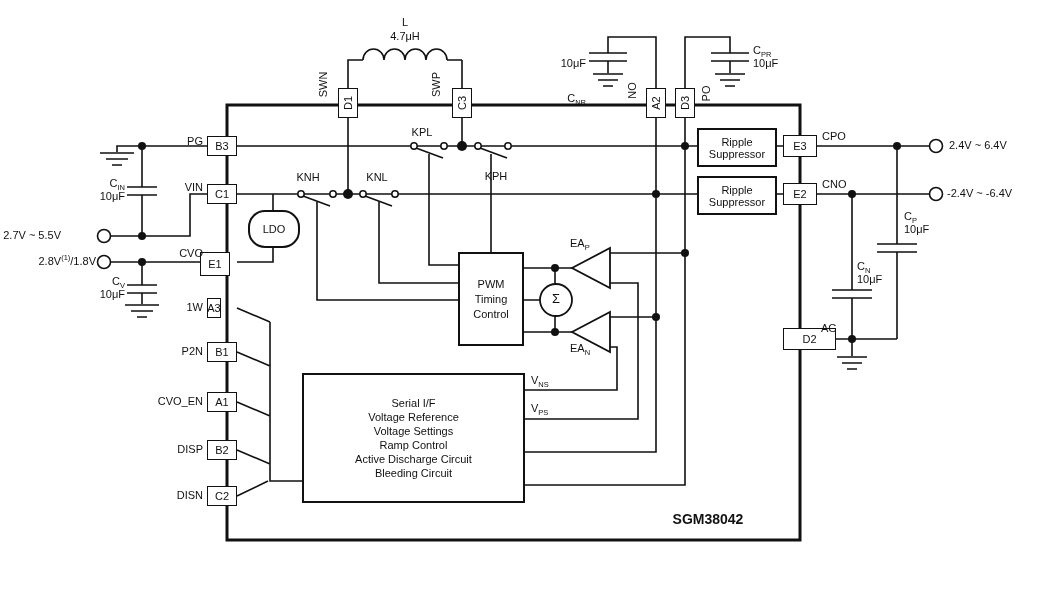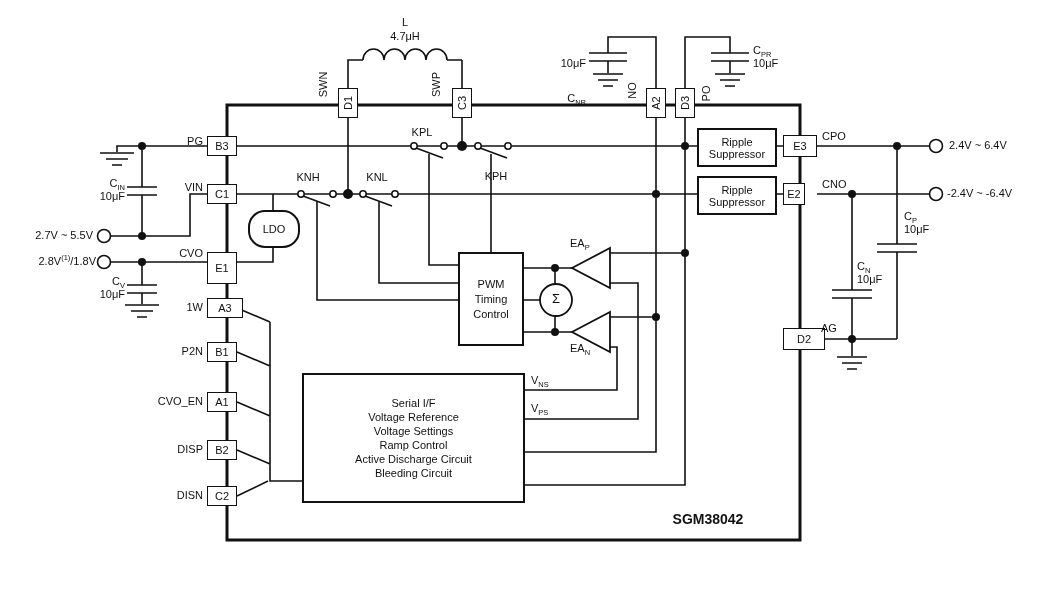--- a/index.html
+++ b/index.html
@@ -82,24 +82,24 @@
       </g>
     </g>
   </svg>
 
   <div class="box" style="left:207px;top:136px;width:30px;height:20px;">
       <span>B3</span>
     </div>
   <div class="box" style="left:207px;top:184px;width:30px;height:20px;">
       <span>C1</span>
     </div>
-  <div class="box" style="left:207px;top:252px;width:30px;height:32px;">
+  <div class="box" style="left:200px;top:252px;width:30px;height:24px;">
       <span>E1</span>
     </div>
-  <div class="box" style="left:207px;top:298px;width:36px;height:20px;">
+  <div class="box" style="left:207px;top:298px;width:14px;height:20px;">
       <span>A3</span>
     </div>
   <div class="box" style="left:207px;top:342px;width:30px;height:20px;">
       <span>B1</span>
     </div>
   <div class="box" style="left:207px;top:392px;width:30px;height:20px;">
       <span>A1</span>
     </div>
   <div class="box" style="left:207px;top:440px;width:30px;height:20px;">
       <span>B2</span>
@@ -117,24 +117,24 @@
   <div class="box pin-v" style="left:646px;top:88px;width:20px;height:30px;">
       <span>A2</span>
     </div>
   <div class="box pin-v" style="left:675px;top:88px;width:20px;height:30px;">
       <span>D3</span>
     </div>
 
   <div class="box" style="left:783px;top:135px;width:34px;height:22px;">
       <span>E3</span>
     </div>
-  <div class="box" style="left:783px;top:183px;width:22px;height:22px;">
+  <div class="box" style="left:783px;top:183px;width:34px;height:22px;">
       <span>E2</span>
     </div>
-  <div class="box" style="left:783px;top:328px;width:42px;height:22px;">
+  <div class="box" style="left:783px;top:328px;width:53px;height:22px;">
       <span>D2</span>
     </div>
 
   <div class="box thick" style="left:248px;top:210px;width:52px;height:38px;border-radius:17px;">
       <span>LDO</span>
     </div>
   <div class="box thick multi pwm-lines" style="left:458px;top:252px;width:66px;height:94px;">
     <span>PWM</span>
     <span>Timing</span>
     <span>Control</span>
@@ -194,20 +194,20 @@
   <div class="lbl" style="left:857px;top:260px;"><span>C</span><sub>N</sub></div>
   <div class="lbl" style="left:857px;top:273px;">10μF</div>
   <div class="lbl" style="left:904px;top:210px;"><span>C</span><sub>P</sub></div>
   <div class="lbl" style="left:904px;top:223px;">10μF</div>
 
   <div class="lbl" style="left:570px;top:237px;"><span>EA</span><sub>P</sub></div>
   <div class="lbl" style="left:570px;top:342px;"><span>EA</span><sub>N</sub></div>
   <div class="lbl" style="left:531px;top:374px;"><span>V</span><sub>NS</sub></div>
   <div class="lbl" style="left:531px;top:402px;text-align:right;"><span>V</span><sub>PS</sub></div>
 
-  <div class="lbl" style="right:961px;top:229px;">2.7V ~ 5.5V</div>
+  <div class="lbl" style="right:993px;top:229px;">2.7V ~ 5.5V</div>
   <div class="lbl" style="right:958px;top:255px;"><span>2.8V</span><sup>(1)</sup><span>/1.8V</span></div>
   <div class="lbl" style="left:949px;top:139px;">2.4V ~ 6.4V</div>
   <div class="lbl" style="left:947px;top:187px;">-2.4V ~ -6.4V</div>
 
   <div class="chipname c" style="left:708px;top:511px;">SGM38042</div>
 
 </div>
 
 </body></html>

